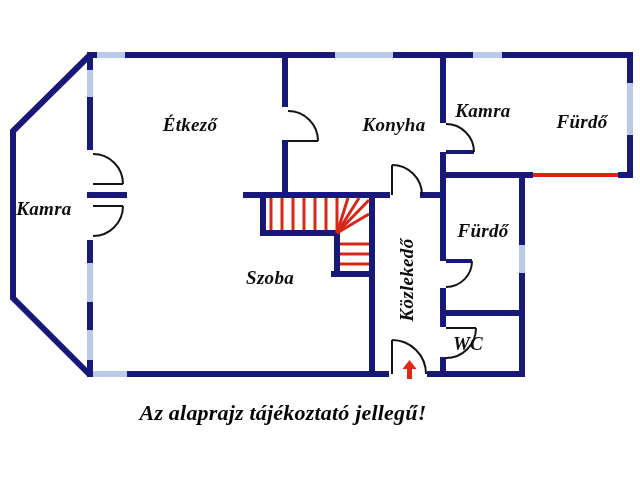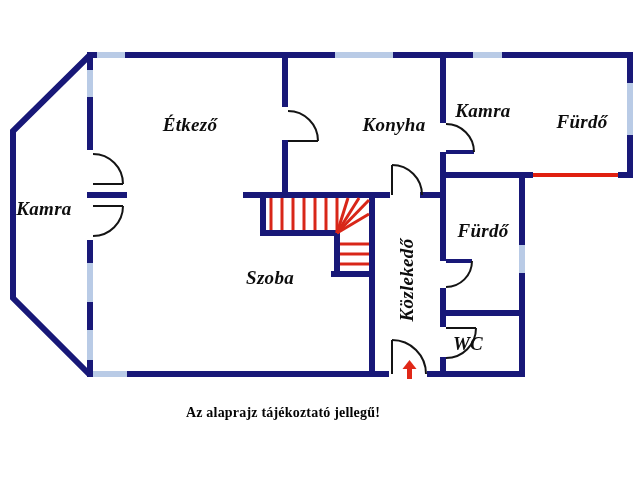--- a/index.html
+++ b/index.html
@@ -4,21 +4,21 @@
 <style>
   html,body{margin:0;padding:0;background:#fff;}
   #stage{position:relative;width:640px;height:480px;background:#fff;overflow:hidden;
          font-family:"Liberation Serif", serif;}
   #plan-svg{position:absolute;left:0;top:0;}
   .room-label{position:absolute;transform:translate(-50%,-50%);
               font-weight:bold;font-style:italic;font-size:19px;color:#0d0d0d;
               white-space:nowrap;letter-spacing:0.3px;}
   .room-label.rotated{transform:translate(-50%,-50%) rotate(-90deg);}
   .caption{position:absolute;transform:translate(-50%,-50%);
-           font-weight:bold;font-size:14px;color:#050505;
+           font-weight:bold;font-style:italic;font-size:22px;color:#050505;
            white-space:nowrap;letter-spacing:0.2px;}
 </style>
 </head>
 <body>
 
 <div id="stage">
 
 <svg id="plan-svg" width="640" height="480" viewBox="0 0 640 480">
 
   <path d="M90 55 L13 131 L13 298 L90 375" fill="none" stroke="#181878" stroke-width="6"></path>

